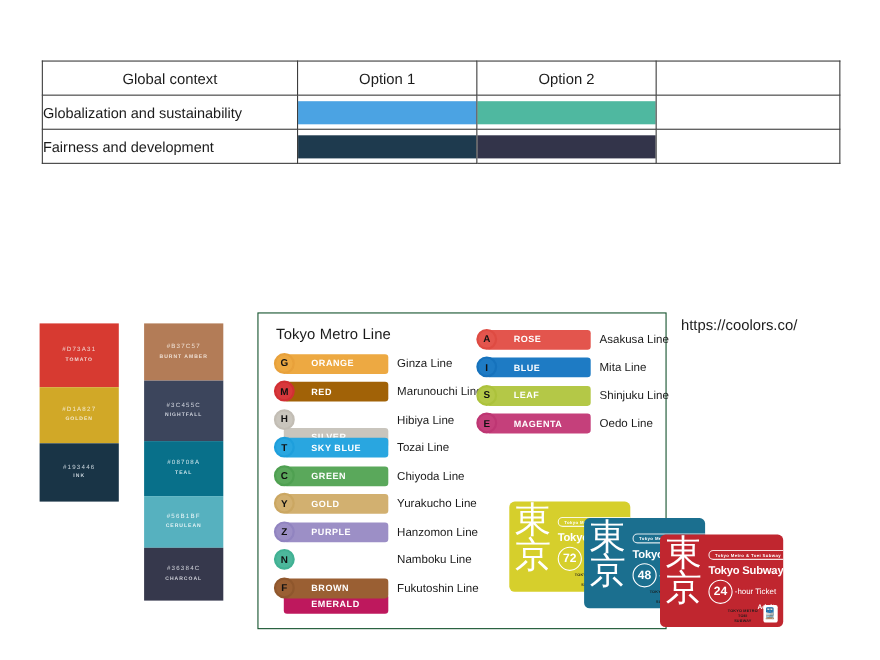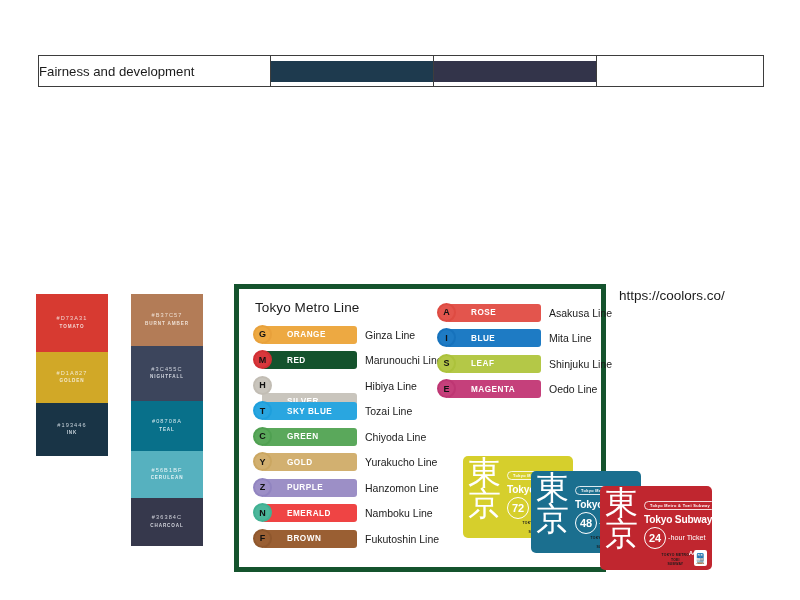--- a/index.html
+++ b/index.html
@@ -82,21 +82,21 @@
     line-height:1.5;
     margin-top:1px;
   }
 
   
   #subway-panel{
     position:absolute;
     left:234px; top:284px;
     width:372px; height:288px;
     background:#ffffff;
-    border:5px solid #14532d;
+    border:1px solid #14532d;
     box-sizing:border-box;
   }
   .legend-col{position:absolute; top:11px;}
   .legend-col.metro{left:14px;}
   .legend-col.toei{left:198px;}
   .legend-title{
     font-size:13.5px;
     color:#1b1b1b;
     margin:0 0 7px 2px;
     letter-spacing:.1px;
@@ -244,20 +244,36 @@
 
 <table id="context-table">
   <colgroup>
     <col class="col-label">
       <col class="col-opt">
       <col class="col-opt">
       <col class="col-blank">
   </colgroup>
   <tbody id="table-body">
       <tr>
+        <td class="th-cell">Global context</td>
+        <td class="th-cell">Option 1</td>
+        <td class="th-cell">Option 2</td>
+        <td class="th-cell"></td>
+      </tr>
+      <tr>
+        <td class="row-label">Globalization and sustainability</td>
+        <td class="swatch-cell">
+          <span class="swatch" style="background: rgb(75, 163, 227);"></span>
+        </td>
+        <td class="swatch-cell">
+          <span class="swatch" style="background: rgb(79, 184, 160);"></span>
+        </td>
+        <td></td>
+      </tr>
+      <tr>
         <td class="row-label">Fairness and development</td>
         <td class="swatch-cell">
           <span class="swatch" style="background: rgb(30, 58, 78);"></span>
         </td>
         <td class="swatch-cell">
           <span class="swatch" style="background: rgb(51, 52, 74);"></span>
         </td>
         <td></td>
       </tr>
     </tbody>
@@ -310,21 +326,21 @@
           <div class="line-badge">
             <div class="line-bar" style="background: rgb(237, 169, 66);">
               <span>ORANGE</span>
             </div>
             <div class="line-circle" style="border-color: rgb(232, 161, 59); background: rgb(237, 169, 66);">G</div>
           </div>
           <div class="line-name">Ginza Line</div>
         </div>
         <div class="line-row">
           <div class="line-badge">
-            <div class="line-bar" style="background: #14532d;">
+            <div class="line-bar" style="background: #a16207;">
               <span>RED</span>
             </div>
             <div class="line-circle" style="border-color: rgb(209, 47, 51); background: rgb(216, 56, 60);">M</div>
           </div>
           <div class="line-name">Marunouchi Line</div>
         </div>
         <div class="line-row">
           <div class="line-badge">
             <div class="line-bar" style="background: rgb(201, 197, 189); margin-top: 16px;">
               <span>SILVER</span>
@@ -364,21 +380,21 @@
           <div class="line-badge">
             <div class="line-bar" style="background: rgb(156, 143, 198);">
               <span>PURPLE</span>
             </div>
             <div class="line-circle" style="border-color: rgb(145, 132, 192); background: rgb(156, 143, 198);">Z</div>
           </div>
           <div class="line-name">Hanzomon Line</div>
         </div>
         <div class="line-row">
           <div class="line-badge">
-            <div class="line-bar" style="background: #ef4444;">
+            <div class="line-bar" style="background: #be185d; margin-top: 40px;">
               <span>EMERALD</span>
             </div>
             <div class="line-circle" style="border-color: rgb(65, 177, 147); background: rgb(76, 183, 155);">N</div>
           </div>
           <div class="line-name">Namboku Line</div>
         </div>
         <div class="line-row">
           <div class="line-badge">
             <div class="line-bar" style="background: rgb(154, 95, 51);">
               <span>BROWN</span>

